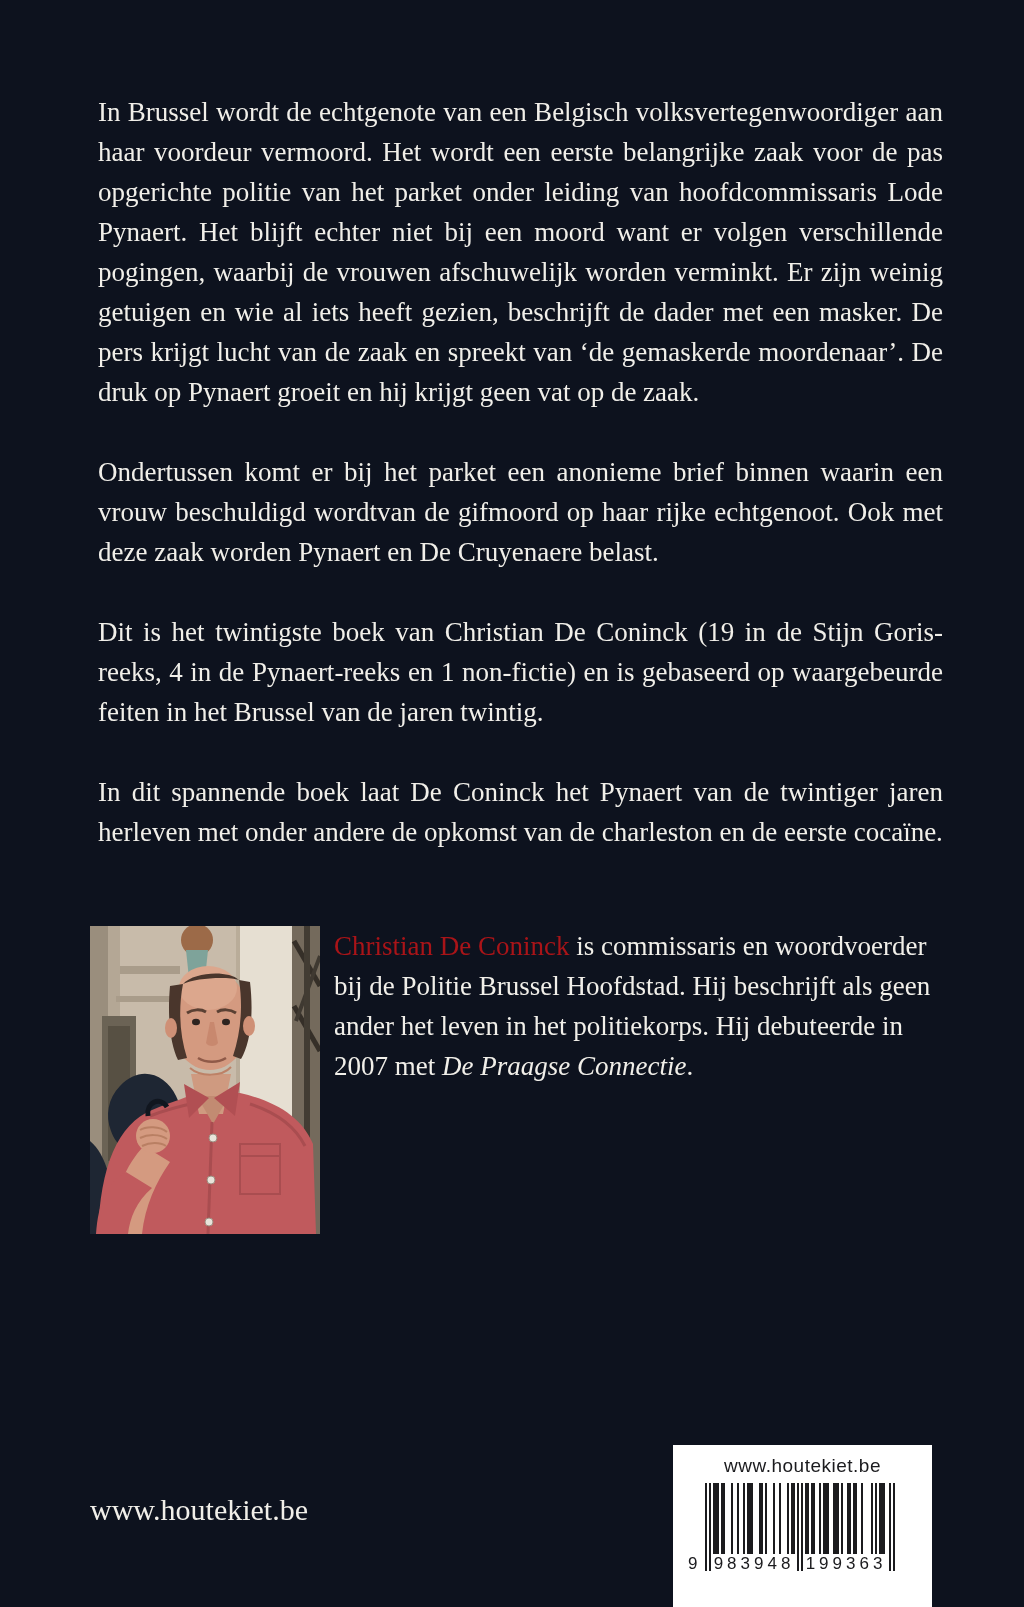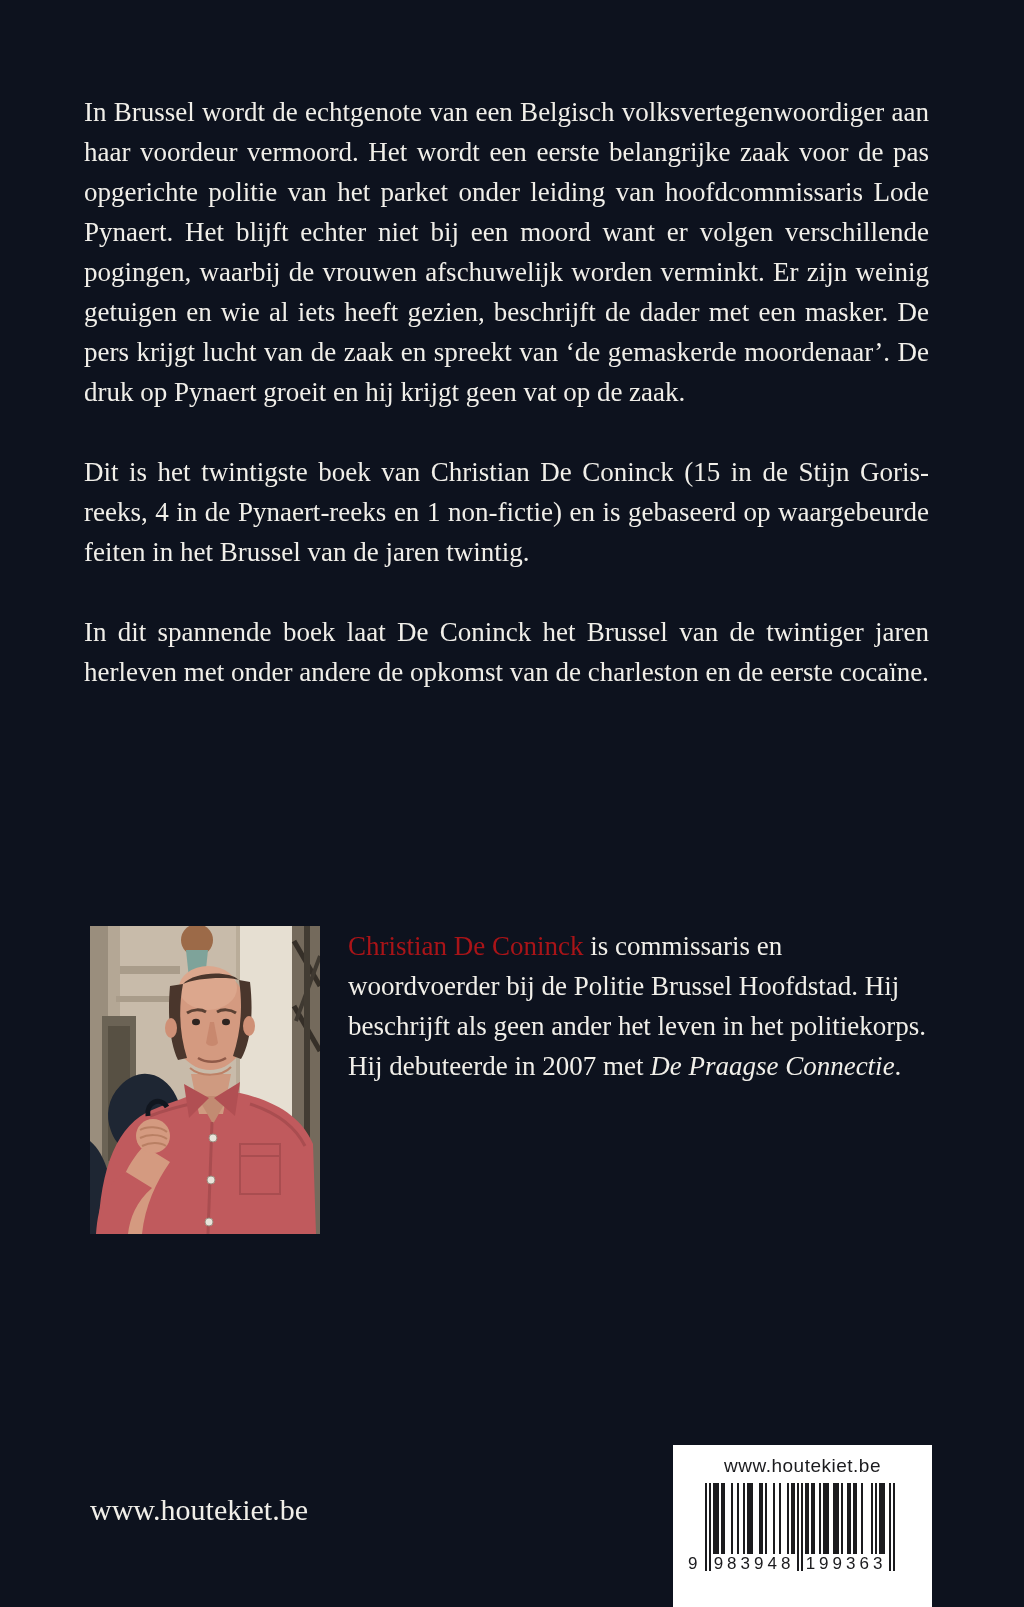--- a/index.html
+++ b/index.html
@@ -3,31 +3,31 @@
 <meta charset="utf-8">
 <style>
   html,body{margin:0;padding:0;}
   body{
     width:1024px;height:1607px;position:relative;overflow:hidden;
     background:#0d121e;
     font-family:"Liberation Serif", serif;
   }
   .page{position:absolute;inset:0;}
   .synopsis{
-    position:absolute;left:84px;top:92px;width:845px;
+    position:absolute;left:98px;top:92px;width:845px;
   }
   .synopsis p{
     margin:0 0 40px 0;
     font-size:27px;line-height:40px;
     color:#f1efe9;
     text-align:justify;
   }
   .bio-section{
     position:absolute;left:90px;top:926px;width:845px;
-    display:flex;gap:28px;align-items:flex-start;
+    display:flex;gap:14px;align-items:flex-start;
   }
   .photo-frame{
     width:230px;height:308px;flex:none;overflow:hidden;background:#c8bbaa;
   }
   .bio-text{
     font-size:27px;line-height:40px;color:#f1efe9;text-align:left;
   }
   .bio-name{color:#a91418;}
   .book-title{font-style:italic;}
   .footer-site{
@@ -57,22 +57,23 @@
   .digit-left{position:absolute;left:8px;width:82px;top:0;text-align:center;letter-spacing:4px;background:#fff;}
   .digit-right{position:absolute;left:100px;width:82px;top:0;text-align:center;letter-spacing:4px;background:#fff;}
 </style>
 </head>
 <body>
 
 <div class="page">
 
   <div class="synopsis">
     <p>In Brussel wordt de echtgenote van een Belgisch volksvertegenwoordiger aan haar voordeur vermoord. Het wordt een eerste belangrijke zaak voor de pas opgerichte politie van het parket onder leiding van hoofdcommissaris Lode Pynaert. Het blijft echter niet bij een moord want er volgen verschillende pogingen, waarbij de vrouwen afschuwelijk worden verminkt. Er zijn weinig getuigen en wie al iets heeft gezien, beschrijft de dader met een masker. De pers krijgt lucht van de zaak en spreekt van ‘de gemaskerde moordenaar’. De druk op Pynaert groeit en hij krijgt geen vat op de zaak.</p>
-    <p>Dit is het twintigste boek van Christian De Coninck (15 in de Stijn Goris-reeks, 4 in de Pynaert-reeks en 1 non-fictie) en is gebaseerd op waargebeurde feiten in het Brussel van de jaren twintig.</p>
-    <p>In dit spannende boek laat De Coninck het Brussel van de twintiger jaren herleven met onder andere de opkomst van de charleston en de eerste cocaïne.</p>
+    <p>Ondertussen komt er bij het parket een anonieme brief binnen waarin een vrouw beschuldigd wordtvan de gifmoord op haar rijke echtgenoot. Ook met deze zaak worden Pynaert en De Cruyenaere belast.</p>
+    <p>Dit is het twintigste boek van Christian De Coninck (19 in de Stijn Goris-reeks, 4 in de Pynaert-reeks en 1 non-fictie) en is gebaseerd op waargebeurde feiten in het Brussel van de jaren twintig.</p>
+    <p>In dit spannende boek laat De Coninck het Pynaert van de twintiger jaren herleven met onder andere de opkomst van de charleston en de eerste cocaïne.</p>
   </div>
 
   <div class="bio-section">
     <div class="photo-frame">
       <svg width="230" height="308" viewBox="0 0 230 308" xmlns="http://www.w3.org/2000/svg">
 
         <rect x="0" y="0" width="230" height="308" fill="#c8bbaa"></rect>
         <rect x="0" y="0" width="18" height="308" fill="#9a8e7d"></rect>
         <rect x="18" y="0" width="12" height="308" fill="#b4a795"></rect>
         <rect x="12" y="90" width="34" height="155" fill="#6b6355"></rect>

